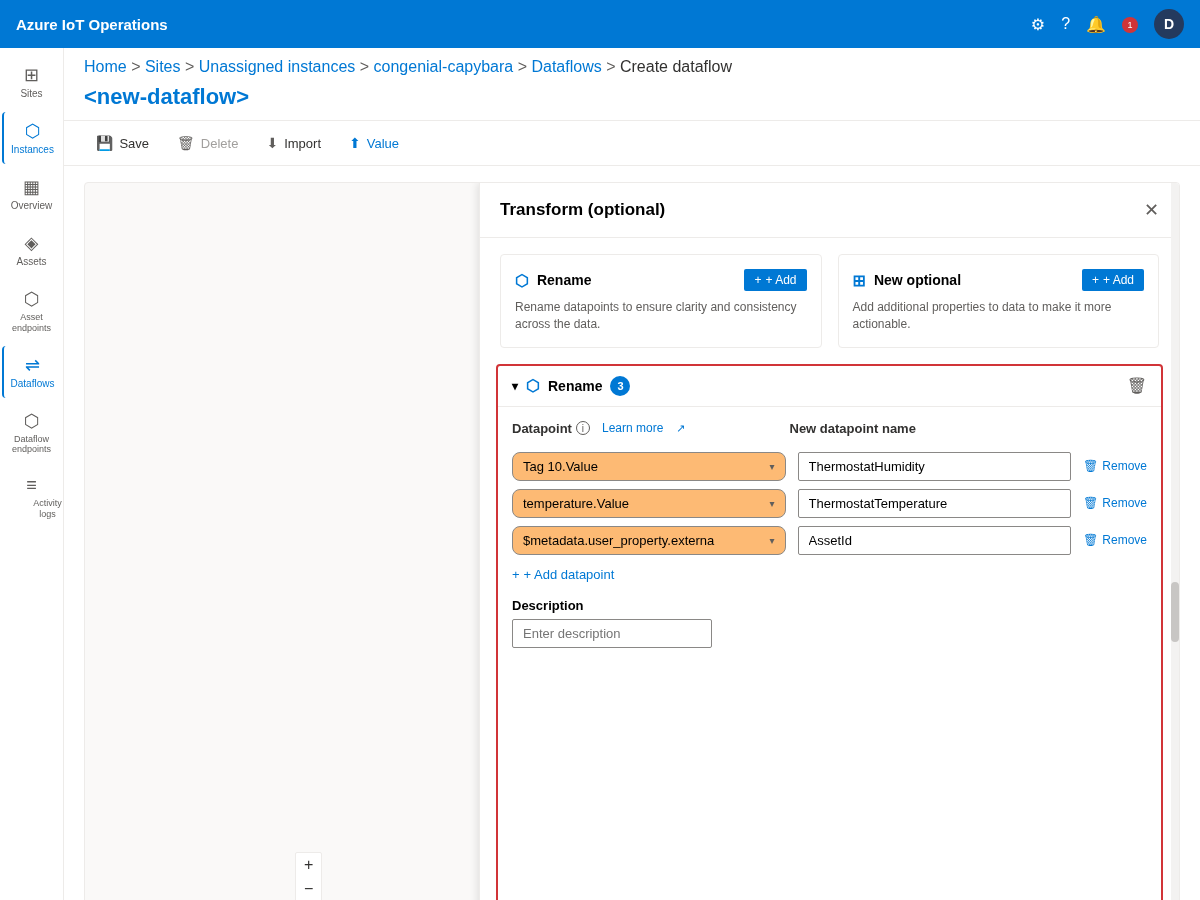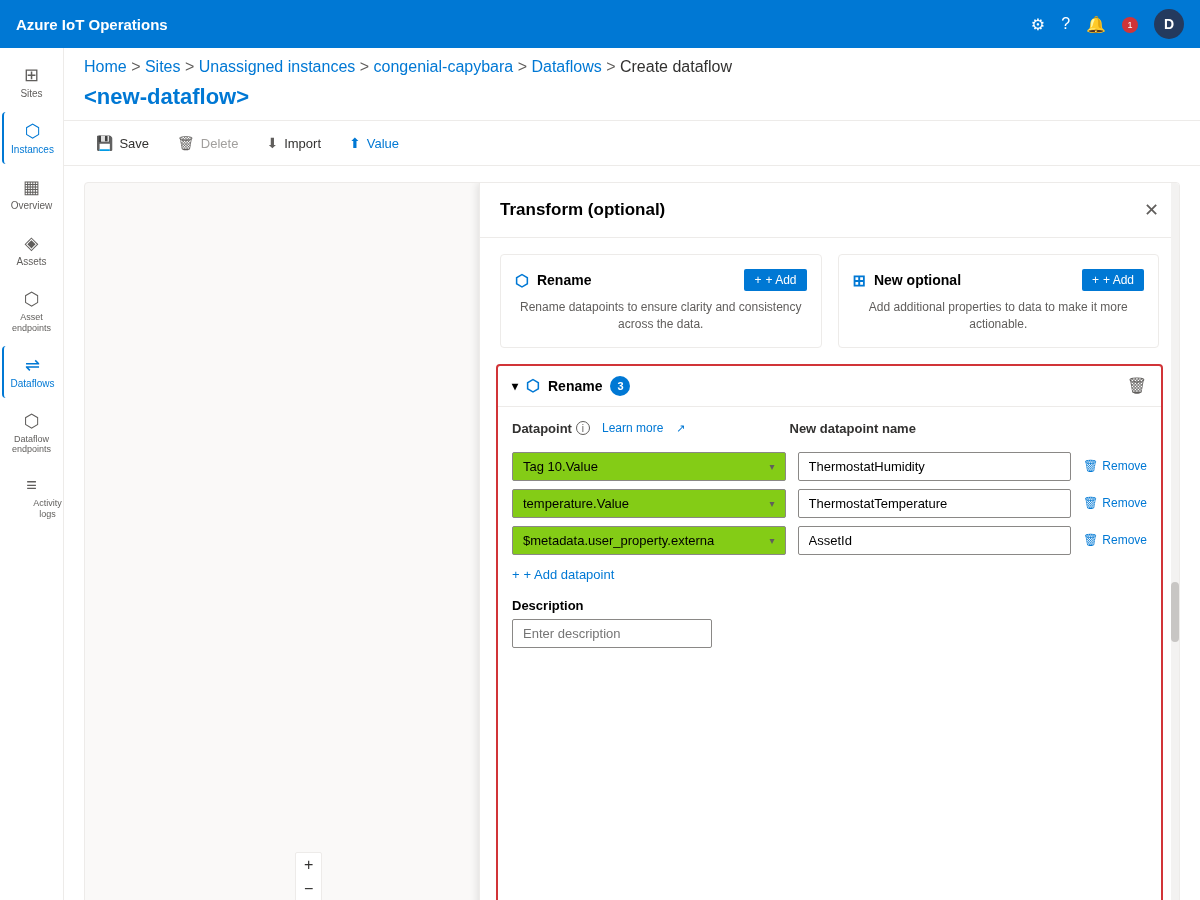--- a/index.html
+++ b/index.html
@@ -118,21 +118,21 @@
       flex: 1; border: 1px solid #edebe9; border-radius: 4px;
       padding: 14px; background: white;
     }
     .card-header { display: flex; align-items: center; justify-content: space-between; margin-bottom: 8px; }
     .card-title { display: flex; align-items: center; gap: 8px; font-weight: 600; font-size: 14px; }
     .add-btn {
       background: #0078d4; color: white; border: none;
       padding: 4px 10px; border-radius: 2px; cursor: pointer;
       font-size: 12px; display: flex; align-items: center; gap: 4px;
     }
-    .card-desc { font-size: 12px; color: #605e5c; line-height: 1.4; text-align: center; }
+    .card-desc { font-size: 12px; color: #605e5c; line-height: 1.4; }
 
     
     .rename-section {
       margin: 0 16px 8px;
       border: 2px solid #d13438;
       border-radius: 4px;
       background: white;
       flex: 1;
       overflow-y: auto;
     }
@@ -152,22 +152,22 @@
     .rename-body { padding: 14px; }
     .col-label { font-size: 13px; font-weight: 600; color: #323130; }
 
     .learn-more { color: #0078d4; font-size: 12px; cursor: pointer; display: flex; align-items: center; gap: 13px; margin-left: 8px; }
 
     .datapoint-header { display: flex; align-items: center; gap: 4px; margin-bottom: 8px; }
 
     .datapoint-row { display: flex; align-items: center; gap: 12px; margin-bottom: 8px; }
     .dropdown-field {
       flex: 1; display: flex; align-items: center; justify-content: space-between;
-      border: 1px solid #8a8886; border-radius: 2px;
-      padding: 6px 10px; background: #84cc16; cursor: pointer;
+      border: 1px solid #8a8886; border-radius: 8px;
+      padding: 6px 10px; background: #fdba74; cursor: pointer;
       font-size: 13px;
     }
     .dropdown-arrow { color: #605e5c; font-size: 10px; }
     .name-field {
       flex: 1; border: 1px solid #8a8886; border-radius: 2px;
       padding: 6px 10px; font-size: 13px; background: white;
     }
     .remove-btn {
       background: none; border: none; cursor: pointer;
       color: #0078d4; font-size: 12px;

